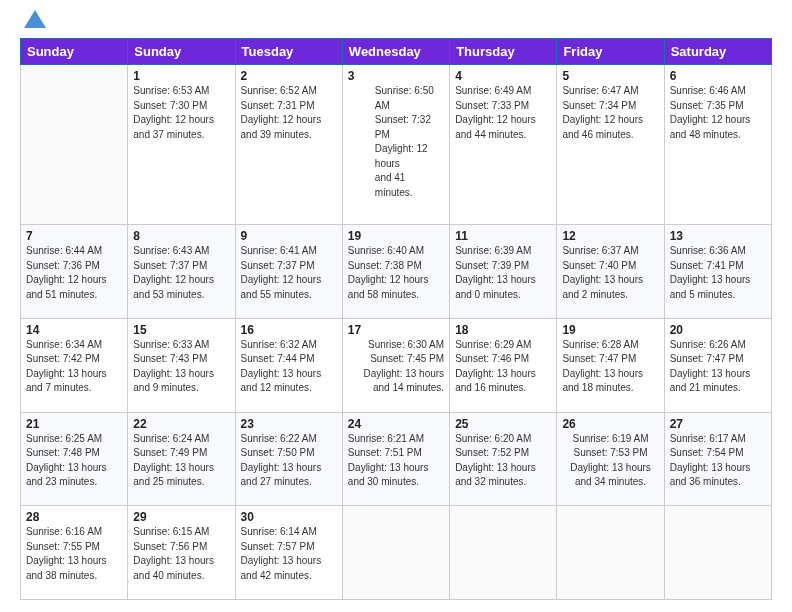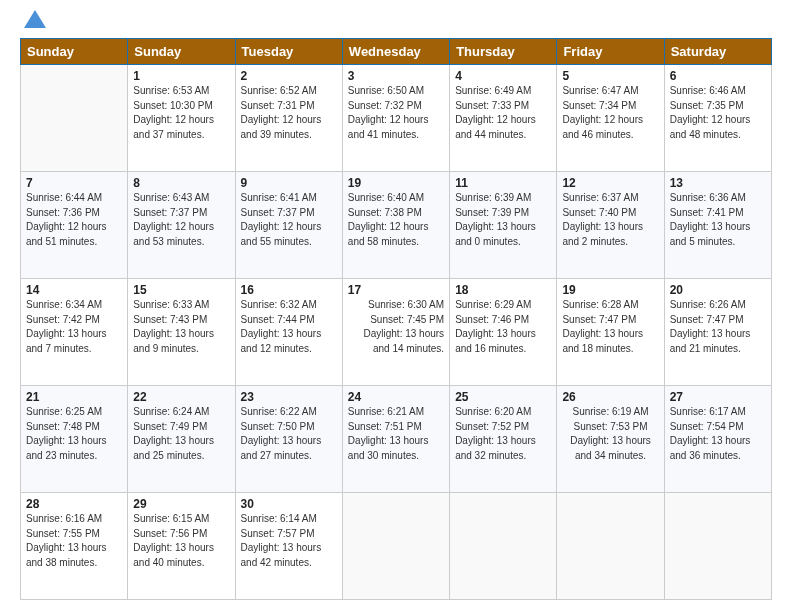--- a/index.html
+++ b/index.html
@@ -51,21 +51,21 @@
       color: #444;
     }
     .calendar {
       flex: 1;
       border: 1px solid #ccc;
       border-collapse: collapse;
       width: 100%;
       table-layout: fixed;
     }
     .calendar th {
-      background-color: #a16207;
+      background-color: #6d28d9;
       color: #fff;
       text-align: left;
       padding: 5px 6px;
       font-size: 13px;
       font-weight: bold;
       border: 1px solid #1a6faf;
     }
     .calendar td {
       border: 1px solid #ccc;
       vertical-align: top;
@@ -124,34 +124,34 @@
           <th>Friday</th>
           <th>Saturday</th>
         </tr>
     </thead>
     <tbody id="calendar-body">
     <tr>
           <td class="empty"></td>
           <td>
             <span class="day-num">1</span>
             <div class="day-info" style="white-space: pre-line;">Sunrise: 6:53 AM
-Sunset: 10:30 PM
+Sunset: 7:30 PM
 Daylight: 12 hours
 and 37 minutes.</div>
           </td>
           <td>
             <span class="day-num">2</span>
             <div class="day-info" style="white-space: pre-line;">Sunrise: 6:52 AM
 Sunset: 7:31 PM
 Daylight: 12 hours
 and 39 minutes.</div>
           </td>
           <td>
             <span class="day-num">3</span>
-            <div class="day-info" style="white-space: pre-line;">Sunrise: 6:50 AM
+            <div class="day-info" style="white-space: pre-line; margin-left: 27px;">Sunrise: 6:50 AM
 Sunset: 7:32 PM
 Daylight: 12 hours
 and 41 minutes.</div>
           </td>
           <td>
             <span class="day-num">4</span>
             <div class="day-info" style="white-space: pre-line;">Sunrise: 6:49 AM
 Sunset: 7:33 PM
 Daylight: 12 hours
 and 44 minutes.</div>

